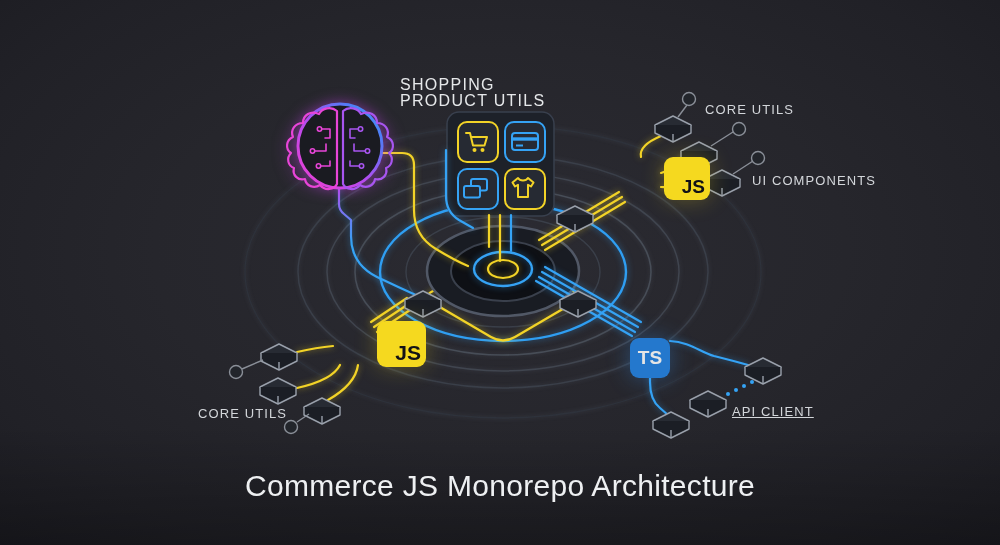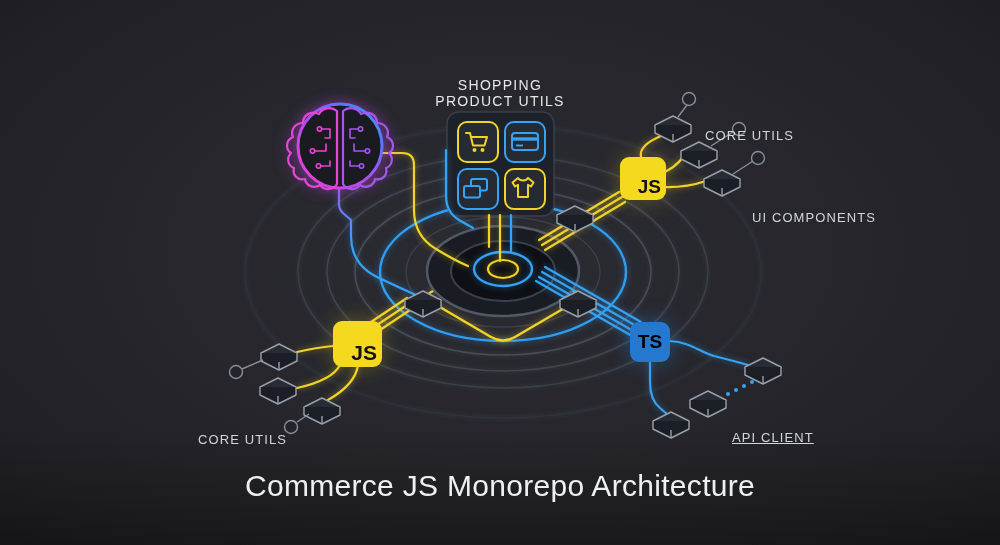--- a/index.html
+++ b/index.html
@@ -6,34 +6,34 @@
   #stage{
     position:relative;width:1000px;height:545px;overflow:hidden;
     font-family:"Liberation Sans",sans-serif;
     background:
       linear-gradient(180deg, rgba(0,0,0,0) 78%, rgba(0,0,0,.28) 100%),
       radial-gradient(ellipse 720px 420px at 50% 46%, #2b2b32 0%, #26262c 48%, #212127 78%, #1c1c22 100%);
   }
   svg{position:absolute;left:0;top:0;}
   .lbl{
     position:absolute;color:#d3d6da;font-size:13px;letter-spacing:1.1px;
-    font-weight:500;white-space:pre;line-height:15.5px;margin-top:26px;
+    font-weight:500;white-space:pre;line-height:15.5px;
   }
   .panel-label{
-    position:absolute;left:400px;top:77px;width:200px;text-align:center;
-    color:#e6e8ea;font-size:14px;letter-spacing:1.3px;font-weight:500;line-height:16px;
+    position:absolute;left:400px;top:77px;width:200px;text-align:left;
+    color:#e6e8ea;font-size:16px;letter-spacing:1.3px;font-weight:500;line-height:16px;
   }
   .badge{
     position:absolute;border-radius:9px;display:flex;
     font-weight:800;color:#121217;
   }
   .badge.js{background:#f5d91f;box-shadow:0 0 22px rgba(245,217,31,.28);
-    align-items:flex-end;justify-content:flex-end;padding:0 5px 2px 0;}
+    align-items:flex-end;justify-content:flex-end;padding:0 5px 2px 0;margin-left:44px;}
   .badge.ts{background:#2478cd;box-shadow:0 0 22px rgba(53,140,230,.38);
-    color:#000000;align-items:center;justify-content:center;}
+    color:#e5e5e5;align-items:center;justify-content:center;margin-top:16px;}
   #title{
     position:absolute;left:0;right:0;top:469px;text-align:center;
     color:#eef0f2;font-size:30px;font-weight:500;letter-spacing:.3px;
   }
   .gy{filter:drop-shadow(0 0 3px rgba(242,211,39,.55));}
   .gb{filter:drop-shadow(0 0 3px rgba(53,163,245,.55));}
   .gp{filter:drop-shadow(0 0 7px rgba(195,65,230,.55));}
   .gr{filter:drop-shadow(0 0 2px rgba(120,130,150,.25));}
 </style>
 </head>
@@ -214,19 +214,19 @@
 
 <div class="badge js" style="left:620px;top:157px;width:41px;height:41px;font-size:19px;">JS</div>
 <div class="badge js" style="left:333px;top:321px;width:44px;height:44px;font-size:21px;">JS</div>
 <div class="badge ts" style="left:630px;top:322px;width:40px;height:40px;font-size:19px;">TS</div>
 
 <div class="panel-label"><span>SHOPPING</span><br>
   <span>PRODUCT UTILS</span>
 </div>
 
 <div class="lbl" style="left:705px;top:102px;">CORE UTILS</div>
-<div class="lbl" style="left:752px;top:184px;">UI COMPONENTS</div>
+<div class="lbl" style="left:752px;top:173px;">UI COMPONENTS</div>
 <div class="lbl" style="left:198px;top:406px;">CORE UTILS</div>
 <div class="lbl" style="left:732px;top:404px;text-decoration:underline;">API CLIENT</div>
 
 <div id="title">Commerce JS Monorepo Architecture</div>
 
 </div>
 
 </body></html>

